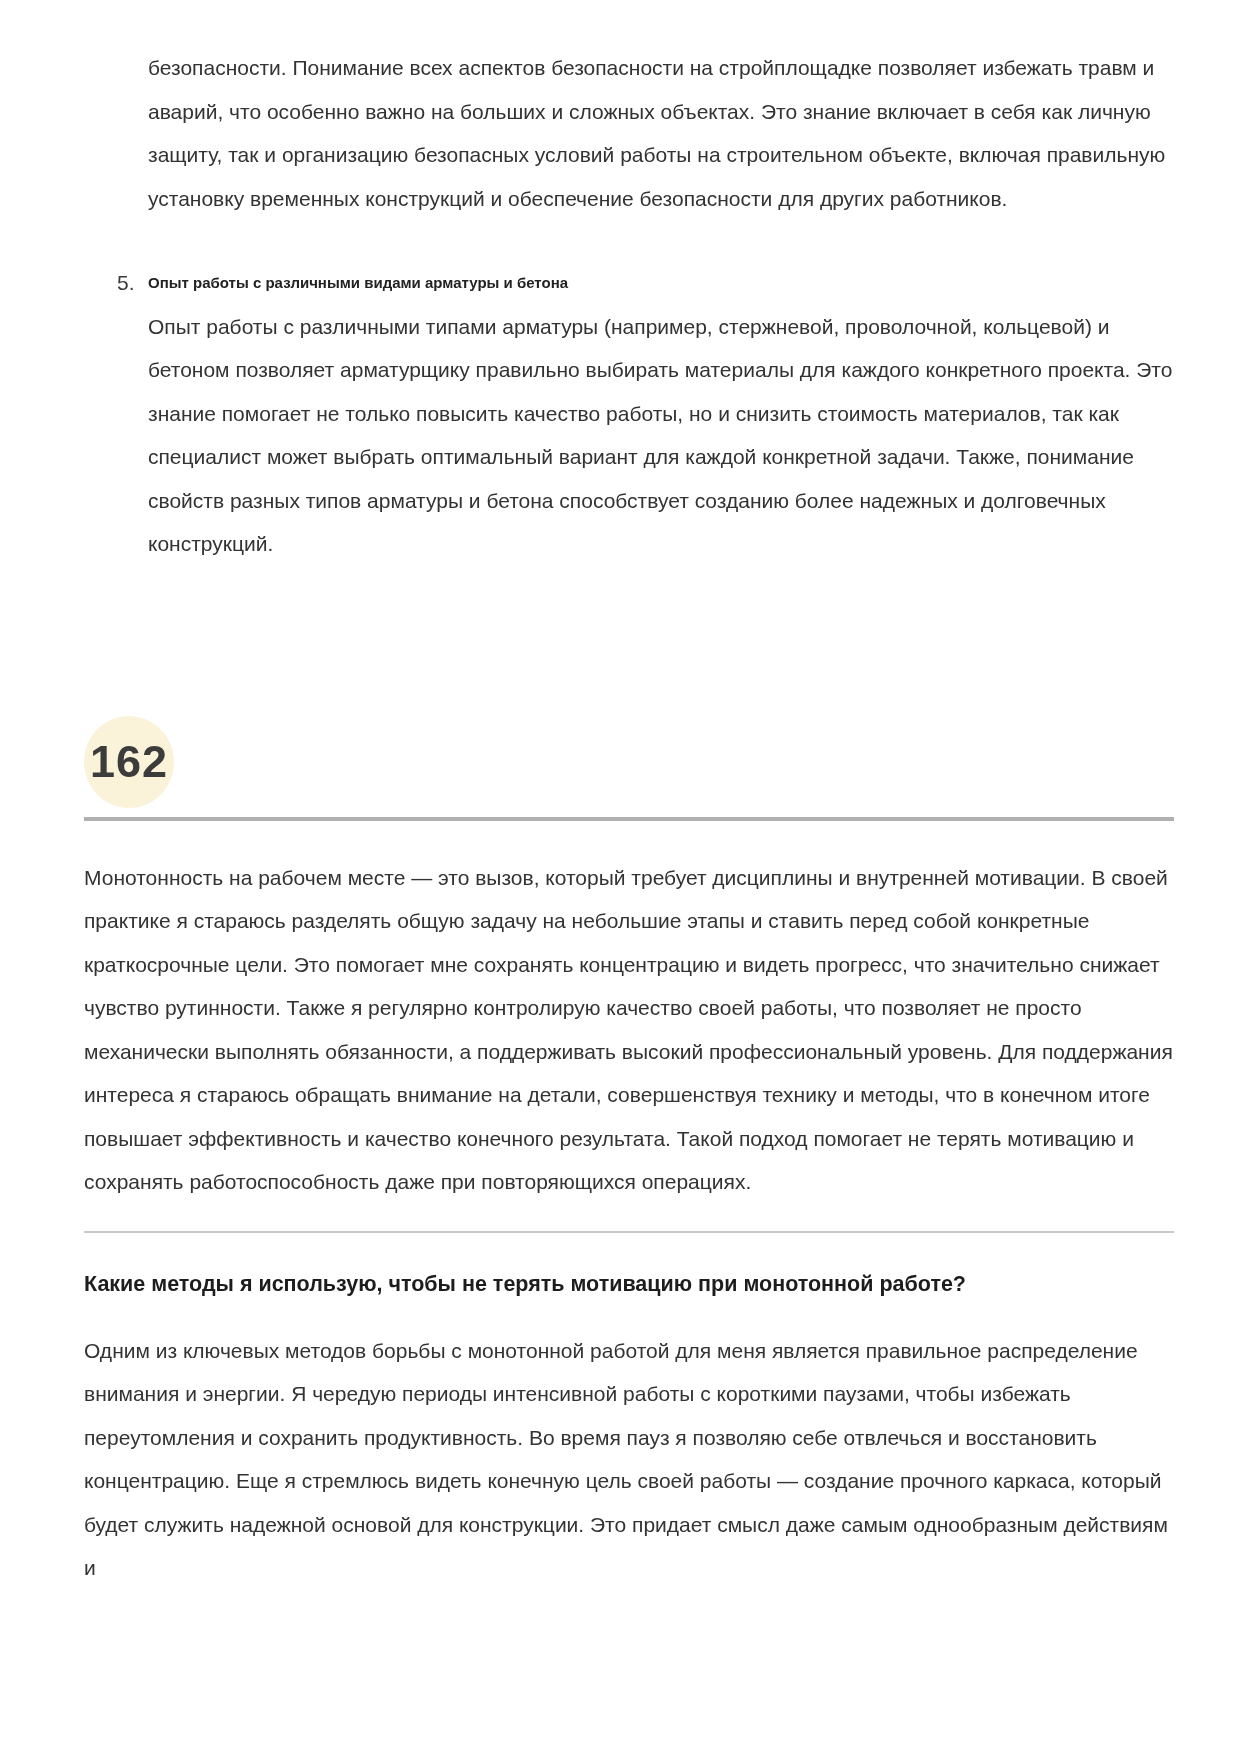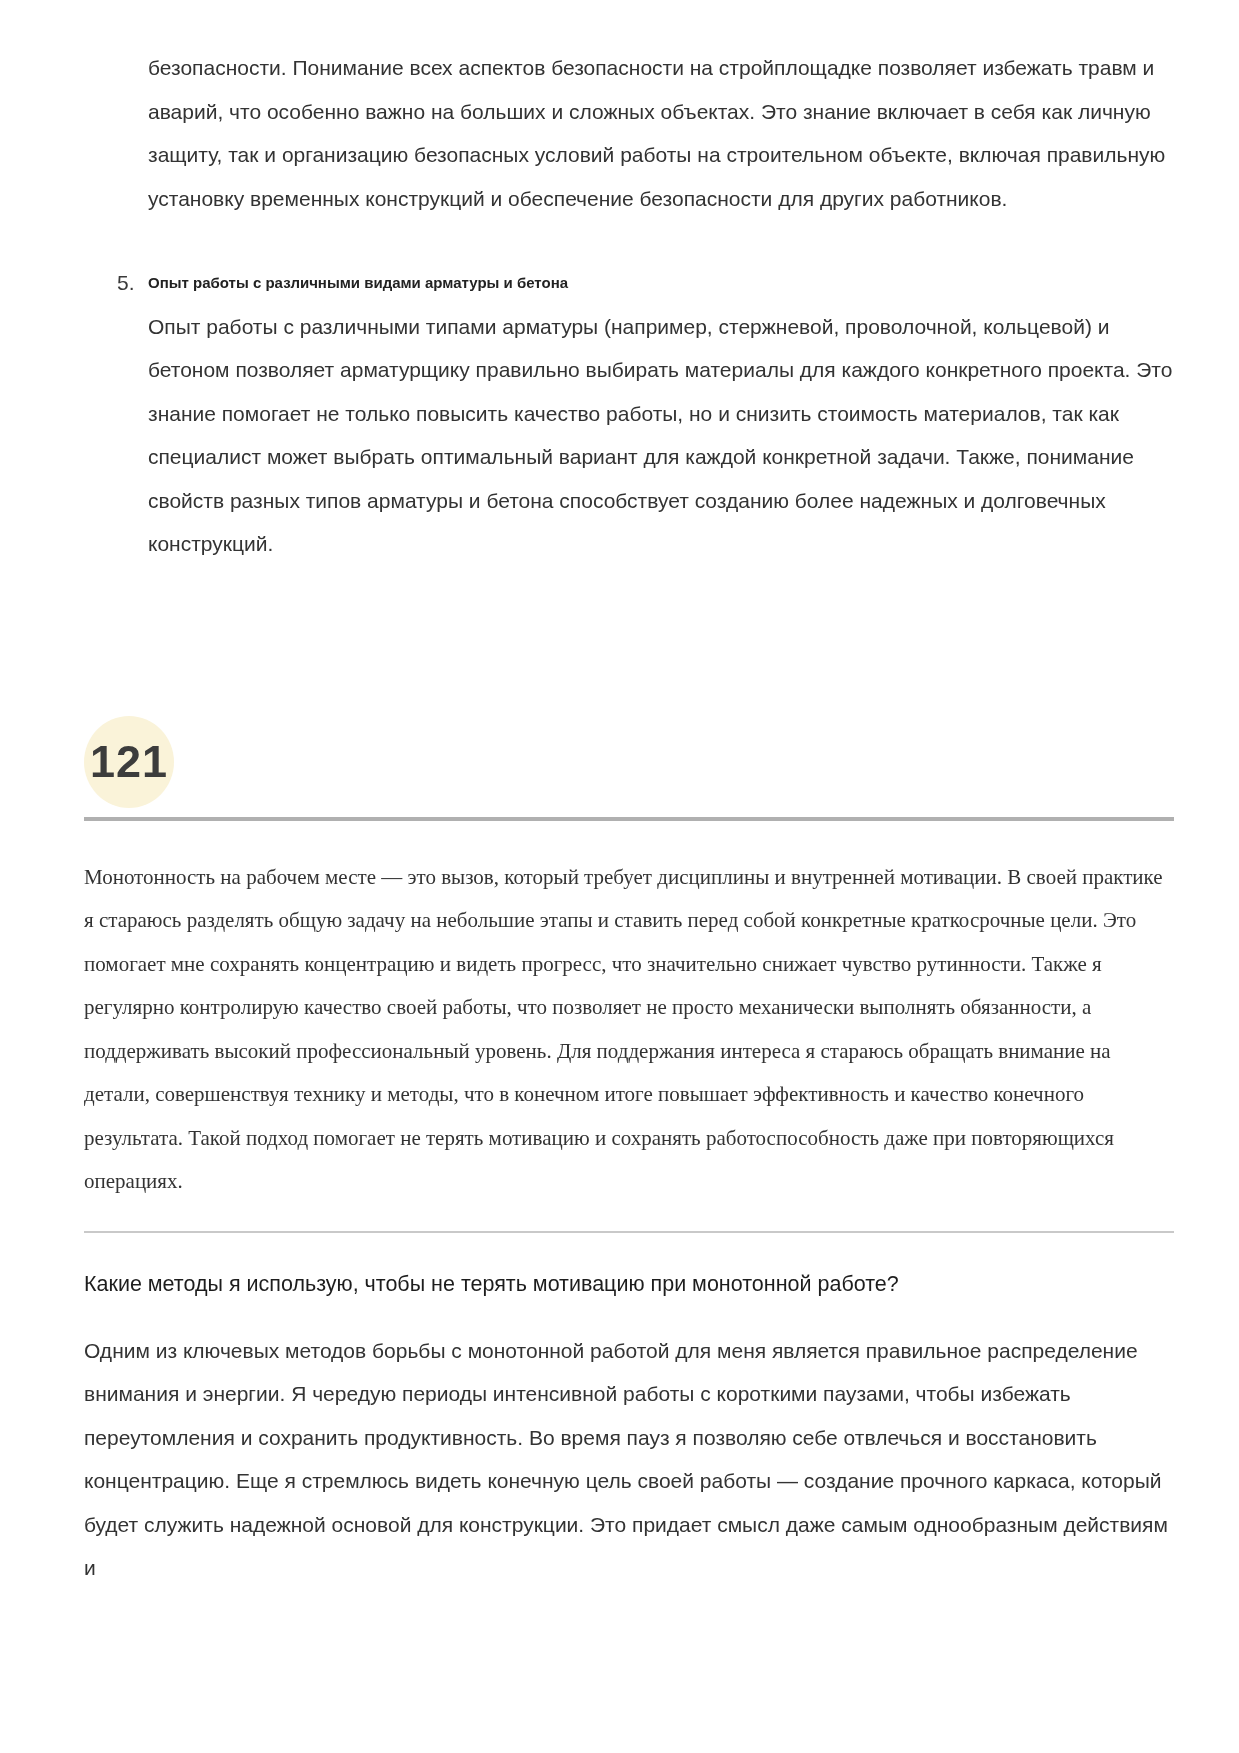--- a/index.html
+++ b/index.html
@@ -85,26 +85,25 @@
     margin: 9px 0 0 0;
   }
   .rule-light {
     border: none;
     height: 2px;
     background: var(--divider-light, #c9c9c9);
     margin: 27px 0 0 0;
   }
   .intro-paragraph {
     margin-top: 35px;
-    font-family: Liberation Serif, serif;
   }
   .subquestion {
     font-size: 21.5px;
     line-height: 30px;
-    font-weight: 400;
+    font-weight: 700;
     color: #1d1d1d;
     margin: 36px 0 0 0;
   }
   .answer-paragraph {
     margin-top: 30px;
   }
 </style>
 </head>
 <body style="--badge-bg: #faf3d9; --badge-number: #3c3c3c; --body-text: #333333; --divider-dark: #b0b0b0; --divider-light: #c9c9c9;">
 
@@ -115,21 +114,21 @@
 
     <div class="list-item">
       <span class="list-marker">5.</span>
       <p class="list-item-title">Опыт работы с различными видами арматуры и бетона</p>
       <p class="body-text">Опыт работы с различными типами арматуры (например, стержневой, проволочной, кольцевой) и бетоном позволяет арматурщику правильно выбирать материалы для каждого конкретного проекта. Это знание помогает не только повысить качество работы, но и снизить стоимость материалов, так как специалист может выбрать оптимальный вариант для каждой конкретной задачи. Также, понимание свойств разных типов арматуры и бетона способствует созданию более надежных и долговечных конструкций.</p>
     </div>
   </div>
 
   <div class="section-header">
     <div class="badge">
-      <span class="badge-number">121</span>
+      <span class="badge-number">162</span>
     </div>
   </div>
 
   <hr class="rule-dark">
 
   <p class="body-text intro-paragraph">Монотонность на рабочем месте — это вызов, который требует дисциплины и внутренней мотивации. В своей практике я стараюсь разделять общую задачу на небольшие этапы и ставить перед собой конкретные краткосрочные цели. Это помогает мне сохранять концентрацию и видеть прогресс, что значительно снижает чувство рутинности. Также я регулярно контролирую качество своей работы, что позволяет не просто механически выполнять обязанности, а поддерживать высокий профессиональный уровень. Для поддержания интереса я стараюсь обращать внимание на детали, совершенствуя технику и методы, что в конечном итоге повышает эффективность и качество конечного результата. Такой подход помогает не терять мотивацию и сохранять работоспособность даже при повторяющихся операциях.</p>
 
   <hr class="rule-light">
 
   <h2 class="subquestion">Какие методы я использую, чтобы не терять мотивацию при монотонной работе?</h2>

